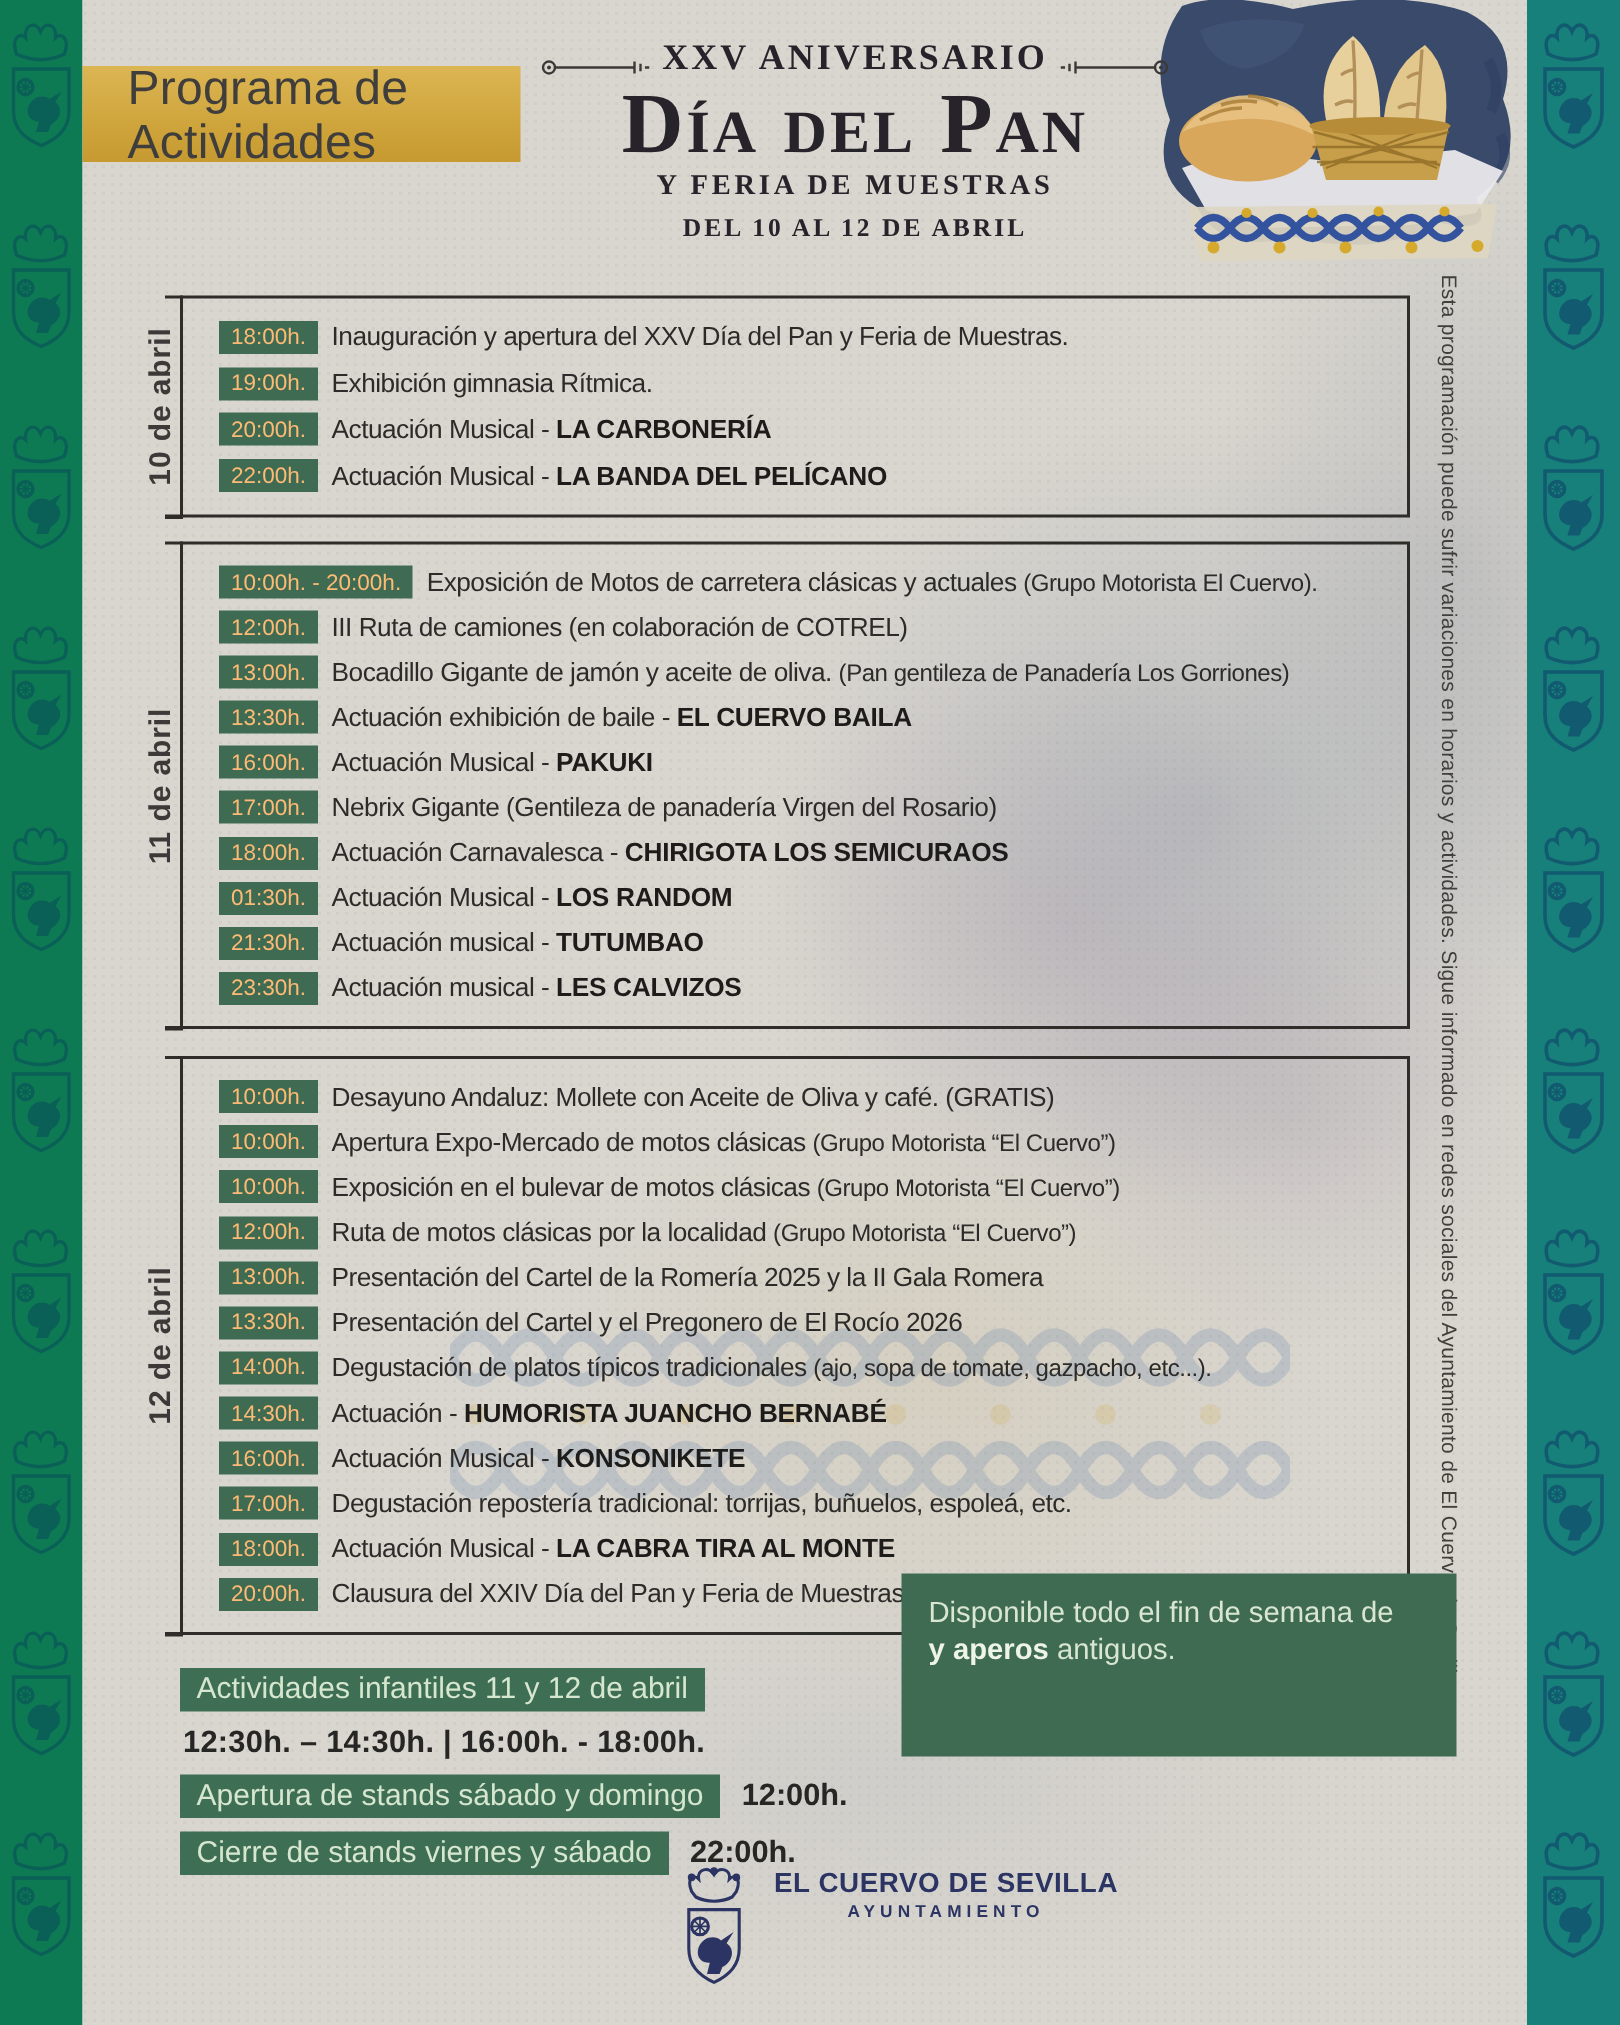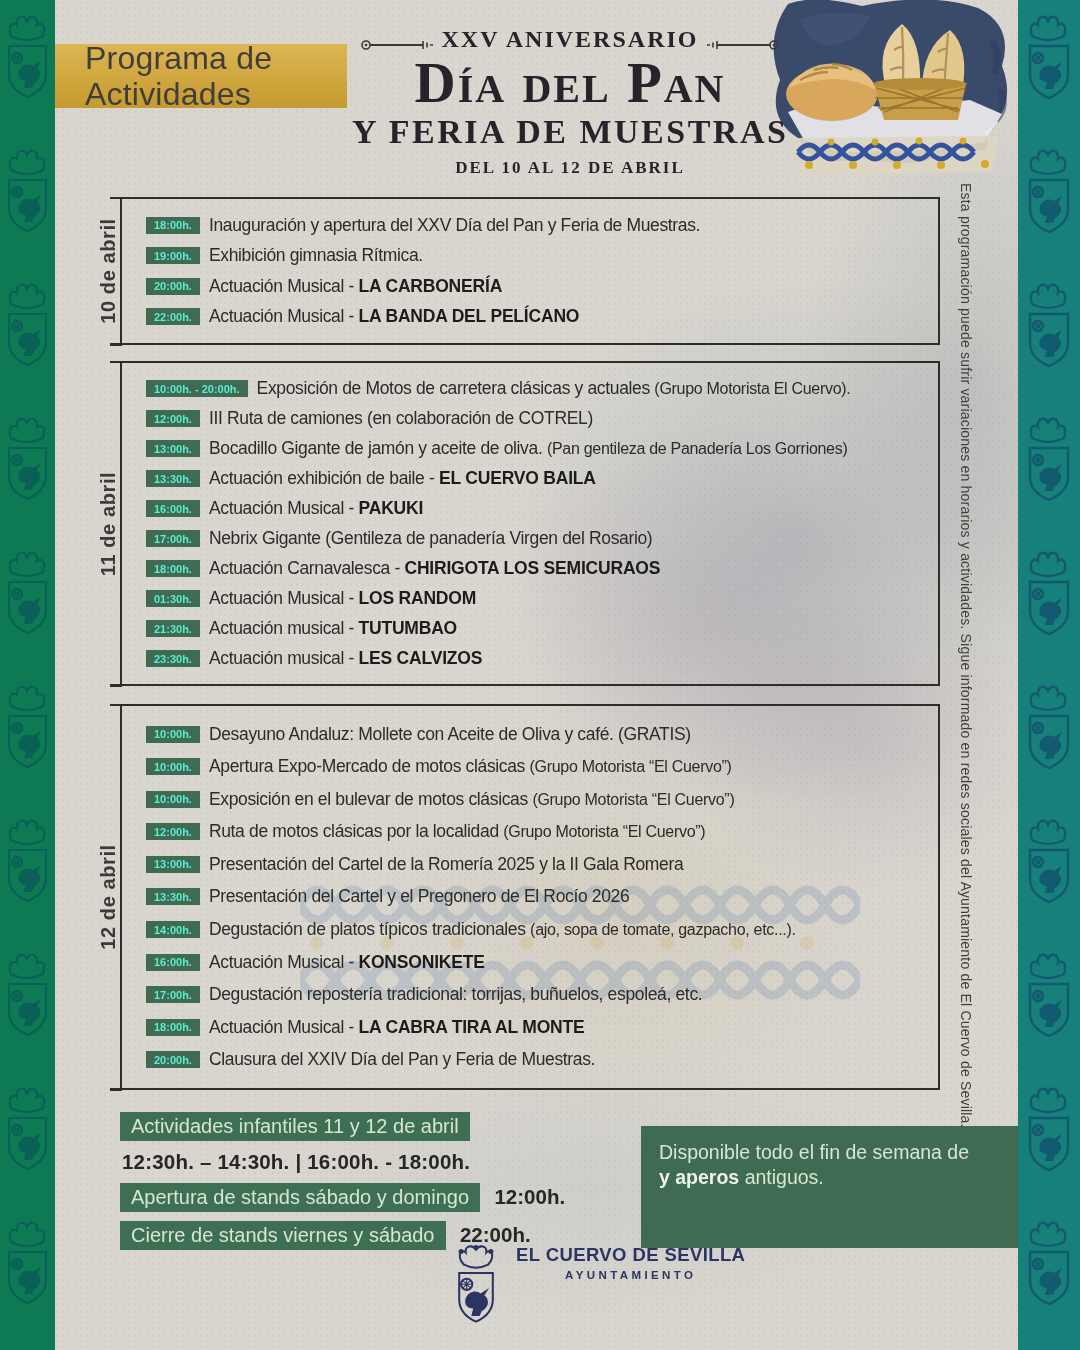--- a/index.html
+++ b/index.html
@@ -27,56 +27,56 @@
     background:linear-gradient(180deg,#dcb654 0%, #d0a63e 55%, #c69a30 100%);
     display:flex; flex-direction:column; justify-content:center; padding-left:30px; box-sizing:border-box;
   }
   .program-banner .ln{font-size:32px; color:#3f3e3c; line-height:1.13; letter-spacing:.2px;}
   .masthead{position:absolute; left:352px; top:26px; width:436px; text-align:center; z-index:3; color:#26242a;}
   .anniv-row{display:flex; align-items:flex-end; justify-content:center; gap:9px;}
   .anniv{font-family:"Liberation Serif", serif; font-weight:700; font-size:24px; letter-spacing:2px; white-space:nowrap;}
   .orn{flex:none;}
   .orn.flip{transform:scaleX(-1);}
   .big-title{font-family:"Liberation Serif", serif; font-weight:700; font-variant:small-caps; font-size:57px; line-height:1.02; letter-spacing:2px; margin-top:1px;}
-  .sub-title{font-family:"Liberation Serif", serif; font-weight:700; font-size:34px; letter-spacing:2.5px; margin-top:1px; white-space:nowrap;}
+  .sub-title{font-family:"Liberation Serif", serif; font-weight:700; font-size:19px; letter-spacing:2.5px; margin-top:1px; white-space:nowrap;}
   .date-range{font-family:"Liberation Serif", serif; font-weight:700; font-size:17px; letter-spacing:2px; margin-top:7px;}
   .bread-art{position:absolute; left:770px; top:0; z-index:2;}
   
   .azulejo{position:absolute; left:300px; top:865px; z-index:1; opacity:.16;}
   
   #sections{position:absolute; left:120px; top:197px; width:820px; height:893px; z-index:2;}
   .sec{position:absolute; left:0; width:820px; border:2.5px solid #2f2d29; box-sizing:border-box;}
   .sec::before, .sec::after{content:""; position:absolute; left:-12px; width:12px; height:2.5px; background:#2f2d29;}
   .sec::before{top:-2.5px;} .sec::after{bottom:-2.5px;}
   .sec1{top:0; height:148px;} .sec2{top:164px; height:325px;} .sec3{top:507px; height:386px;}
   .date-label{
     position:absolute; left:-14px; top:50%; transform:translate(-50%,-50%) rotate(-90deg);
     white-space:nowrap; font-weight:700; font-size:20px; color:#3b3a38; letter-spacing:.6px;
   }
   .event-list{height:100%; box-sizing:border-box; display:flex; flex-direction:column; justify-content:space-evenly; padding:6px 2px 6px 24px;}
   .evt{display:flex; align-items:center; gap:9px; white-space:nowrap;}
-  .badge{flex:none; background:#3e6b52; color:#5eead4; font-weight:700; font-size:11px; padding:2.5px 8px; letter-spacing:0;}
+  .badge{flex:none; background:#3e6b52; color:#fdba74; font-weight:400; font-size:15px; padding:2.5px 8px; letter-spacing:0;}
   .evt-line{font-size:17.5px; letter-spacing:-.35px; color:#2c2b29;}
   .evt-line strong{font-weight:700; color:#1d1c1a; letter-spacing:-.2px;}
   .evt-line .note{font-size:16px; letter-spacing:-.3px;}
   
   .side-note{
     position:absolute; left:948px; top:183px; height:1060px; width:26px; z-index:2;
     writing-mode:vertical-rl; text-orientation:mixed;
     font-size:14px; letter-spacing:.2px; color:#403f3b;
   }
   
   .extras{position:absolute; left:120px; top:1112px; width:475px; z-index:2;}
   .x-row{margin-bottom:9px; white-space:nowrap;}
   .glabel{display:inline-block; background:#3e6f55; color:#d6e6cf; font-size:20px; padding:3px 11px;}
   .xtimes{font-weight:700; font-size:20.5px; color:#262625; letter-spacing:.2px; padding-left:2px;}
   .xtime{font-weight:700; font-size:20.5px; color:#262625; margin-left:10px;}
   .weekend-box{
-    position:absolute; left:601px; top:1126px; width:411px; min-height:122px; box-sizing:border-box; z-index:2;
-    background:#3e6b52; color:#d9e6d2; padding:14px 18px; font-size:19.5px; line-height:1.27;margin-left:40px;
+    position:absolute; left:601px; top:1049px; width:370px; min-height:122px; box-sizing:border-box; z-index:2;
+    background:#3e6b52; color:#d9e6d2; padding:14px 18px; font-size:19.5px; line-height:1.27;
   }
   .weekend-box .wb-bold{font-weight:700; color:#eef4e8;}
   
   .logo{position:absolute; left:448px; top:1244px; display:flex; gap:12px; z-index:2; color:#2b3462;}
   .logo-text .l1{font-weight:700; font-size:18.5px; letter-spacing:.4px; white-space:nowrap;}
   .logo-text .l2{font-weight:700; font-size:11.5px; letter-spacing:3.4px; text-align:center; margin-top:3px;}
 </style>
 </head>
 <body>
 
@@ -303,20 +303,24 @@
   </div>
           <div class="evt">
     <span class="badge">13:30h.</span>
     <span class="evt-line"><span>Presentación del Cartel y el Pregonero de El Rocío 2026</span><strong></strong><span class="note"></span></span>
   </div>
           <div class="evt">
     <span class="badge">14:00h.</span>
     <span class="evt-line"><span>Degustación de platos típicos tradicionales </span><strong></strong><span class="note">(ajo, sopa de tomate, gazpacho, etc...).</span></span>
   </div>
           <div class="evt">
+    <span class="badge">14:30h.</span>
+    <span class="evt-line"><span>Actuación - </span><strong>HUMORISTA JUANCHO BERNABÉ</strong><span class="note"></span></span>
+  </div>
+          <div class="evt">
     <span class="badge">16:00h.</span>
     <span class="evt-line"><span>Actuación Musical - </span><strong>KONSONIKETE</strong><span class="note"></span></span>
   </div>
           <div class="evt">
     <span class="badge">17:00h.</span>
     <span class="evt-line"><span>Degustación repostería tradicional: torrijas, buñuelos, espoleá, etc.</span><strong></strong><span class="note"></span></span>
   </div>
           <div class="evt">
     <span class="badge">18:00h.</span>
     <span class="evt-line"><span>Actuación Musical - </span><strong>LA CABRA TIRA AL MONTE</strong><span class="note"></span></span>

